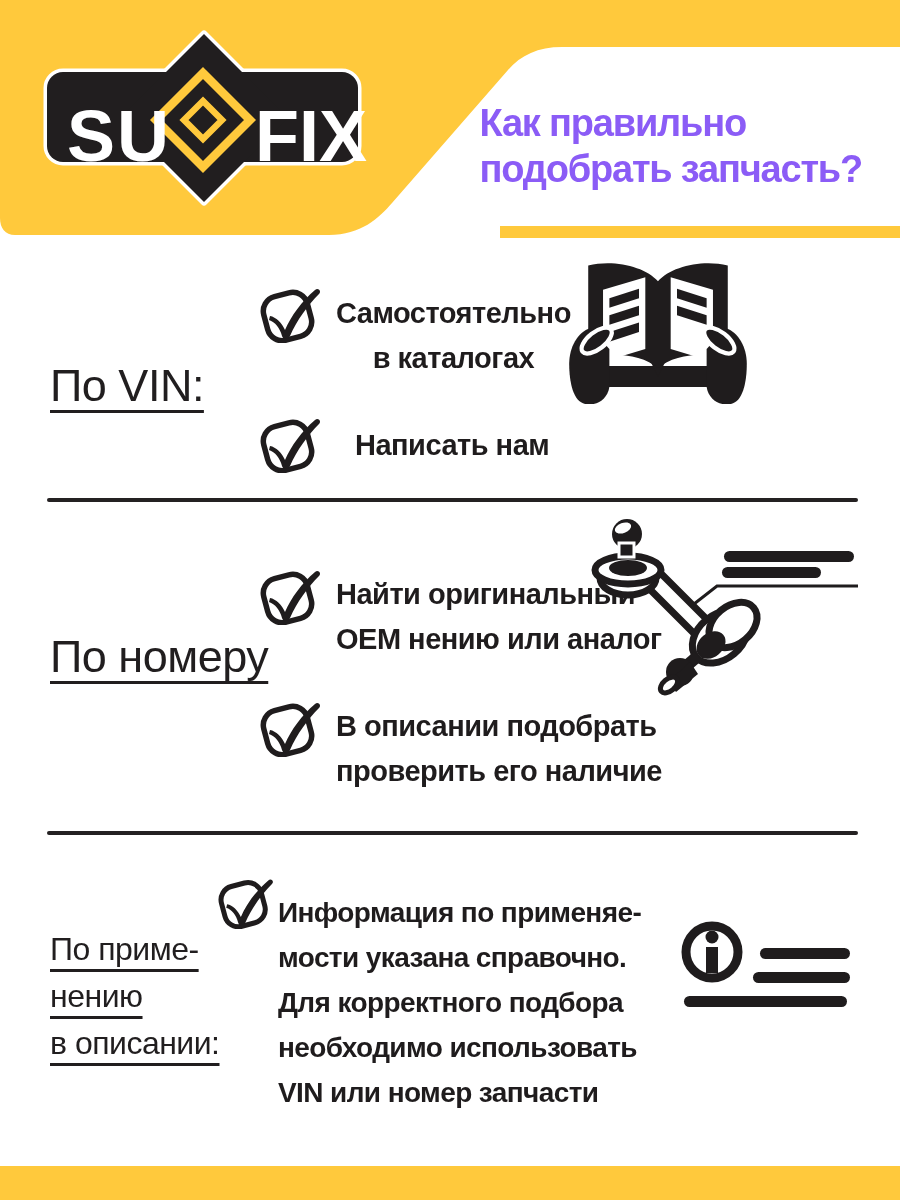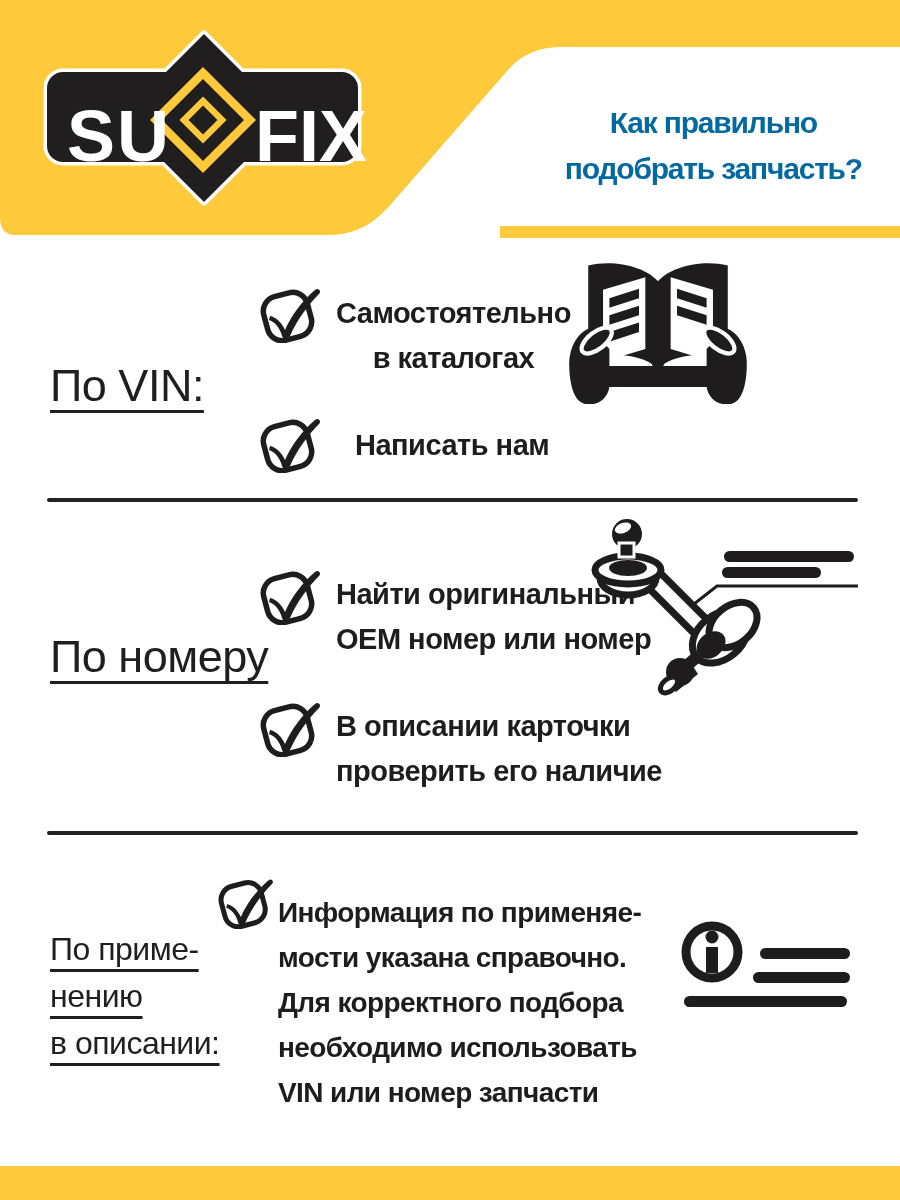--- a/index.html
+++ b/index.html
@@ -13,23 +13,23 @@
     font-family:"Liberation Sans", sans-serif;
     color:var(--ink);
   }
   .abs{position:absolute;}
   svg{display:block;}
 
   
   .hdr-svg{left:0;top:0;}
   .logo-svg{left:40px;top:18px;}
   .hdr-title{
-    right:38px;top:100px;text-align:center;
-    font-weight:700;font-size:30px;line-height:46px;letter-spacing:-1.2px;
-    color:#0369a1;white-space:nowrap;
+    right:38px;top:100px;text-align:left;
+    font-weight:700;font-size:38px;line-height:46px;letter-spacing:-1.2px;
+    color:#8b5cf6;white-space:nowrap;
   }
   .title-bar{left:500px;top:226px;width:400px;height:12px;background:var(--yellow);}
 
   
   .heading{font-size:45px;line-height:57px;font-weight:400;letter-spacing:-0.5px;color:var(--ink);white-space:nowrap;}
   .heading .hl{text-decoration:underline;text-decoration-thickness:3px;text-underline-offset:9px;}
   .heading.h3{font-size:32px;line-height:47px;}
 
   
   .item-text{font-size:29px;line-height:45px;font-weight:700;letter-spacing:-0.5px;color:#1F1C1D;white-space:nowrap;}
@@ -121,28 +121,28 @@
 
 <div class="abs heading" style="left:50px;top:628px;text-align:center;">
   <div><span class="hl">По номеру</span></div>
 </div>
 
 <svg class="abs" style="left:260px;top:563px;" width="70" height="62">
     <use href="#chk"></use>
   </svg>
 <div class="abs item-text" style="left:336px;top:572px;">
   <div>Найти оригинальный</div>
-  <div>OEM номер или номер</div>
+  <div>OEM нению или аналог</div>
 </div>
 
 <svg class="abs" style="left:260px;top:695px;" width="70" height="62">
     <use href="#chk"></use>
   </svg>
 <div class="abs item-text" style="left:336px;top:704px;">
-  <div>В описании карточки</div>
+  <div>В описании подобрать</div>
   <div>проверить его наличие</div>
 </div>
 
 <svg class="abs" style="left:578px;top:512px;" width="287" height="215" viewBox="0 0 287 215">
   <path d="M107 99 L139 74 L280 74" fill="none" stroke="#1F1C1D" stroke-width="3"></path>
   <rect x="146" y="39" width="130" height="11" rx="5.5" fill="#1F1C1D"></rect>
   <rect x="144" y="55" width="99" height="11" rx="5.5" fill="#1F1C1D"></rect>
   <line x1="74" y1="66" x2="126" y2="118" stroke="#1F1C1D" stroke-width="26" stroke-linecap="round"></line>
   <line x1="74" y1="66" x2="126" y2="118" stroke="#ffffff" stroke-width="12" stroke-linecap="round"></line>
   <ellipse cx="50" cy="66" rx="28" ry="17" fill="#ffffff" stroke="#1F1C1D" stroke-width="7"></ellipse>

